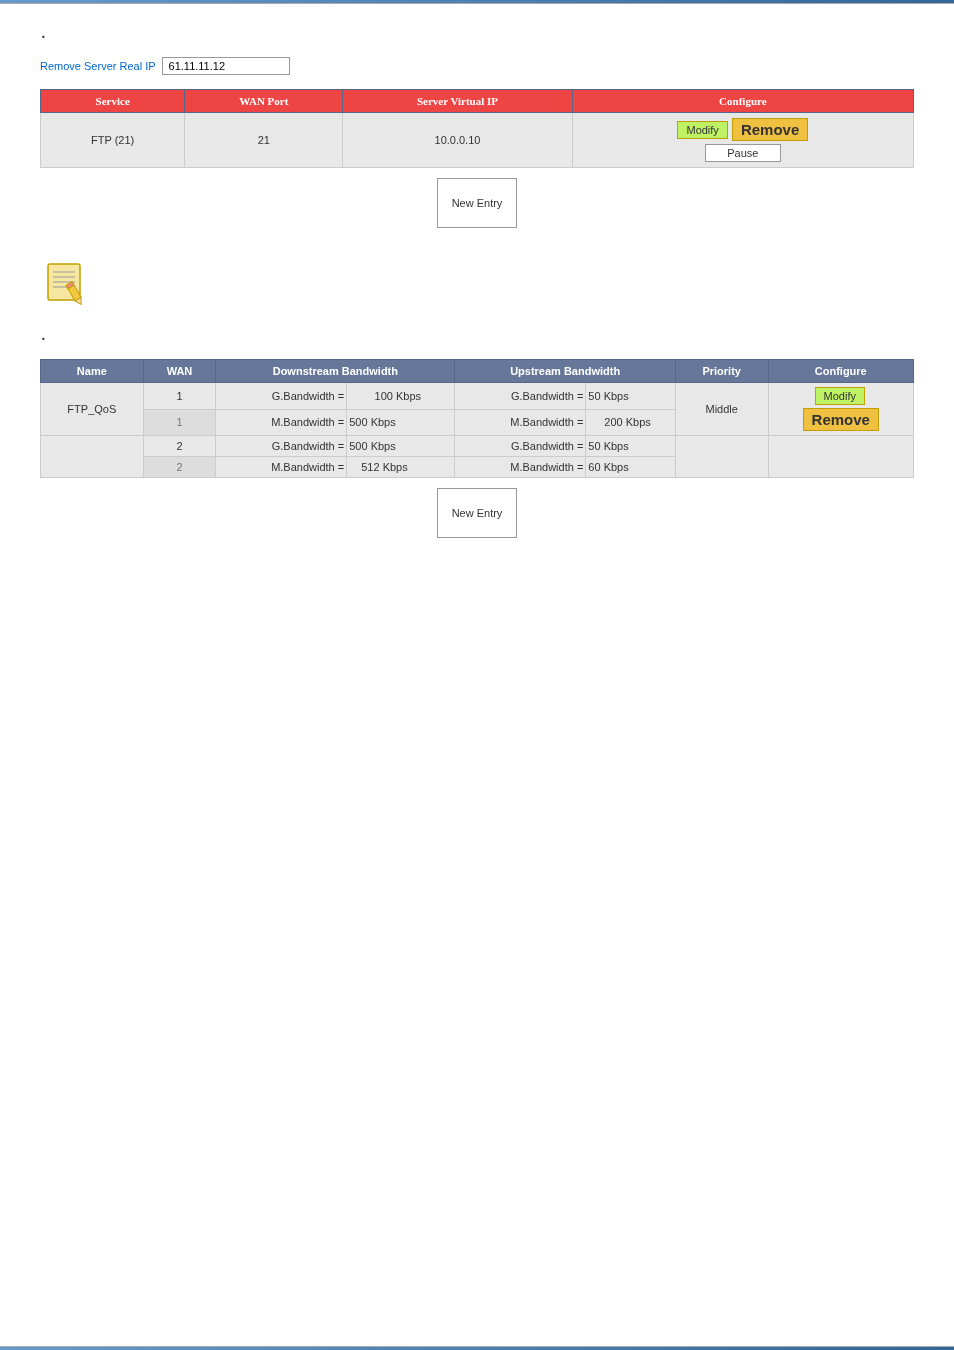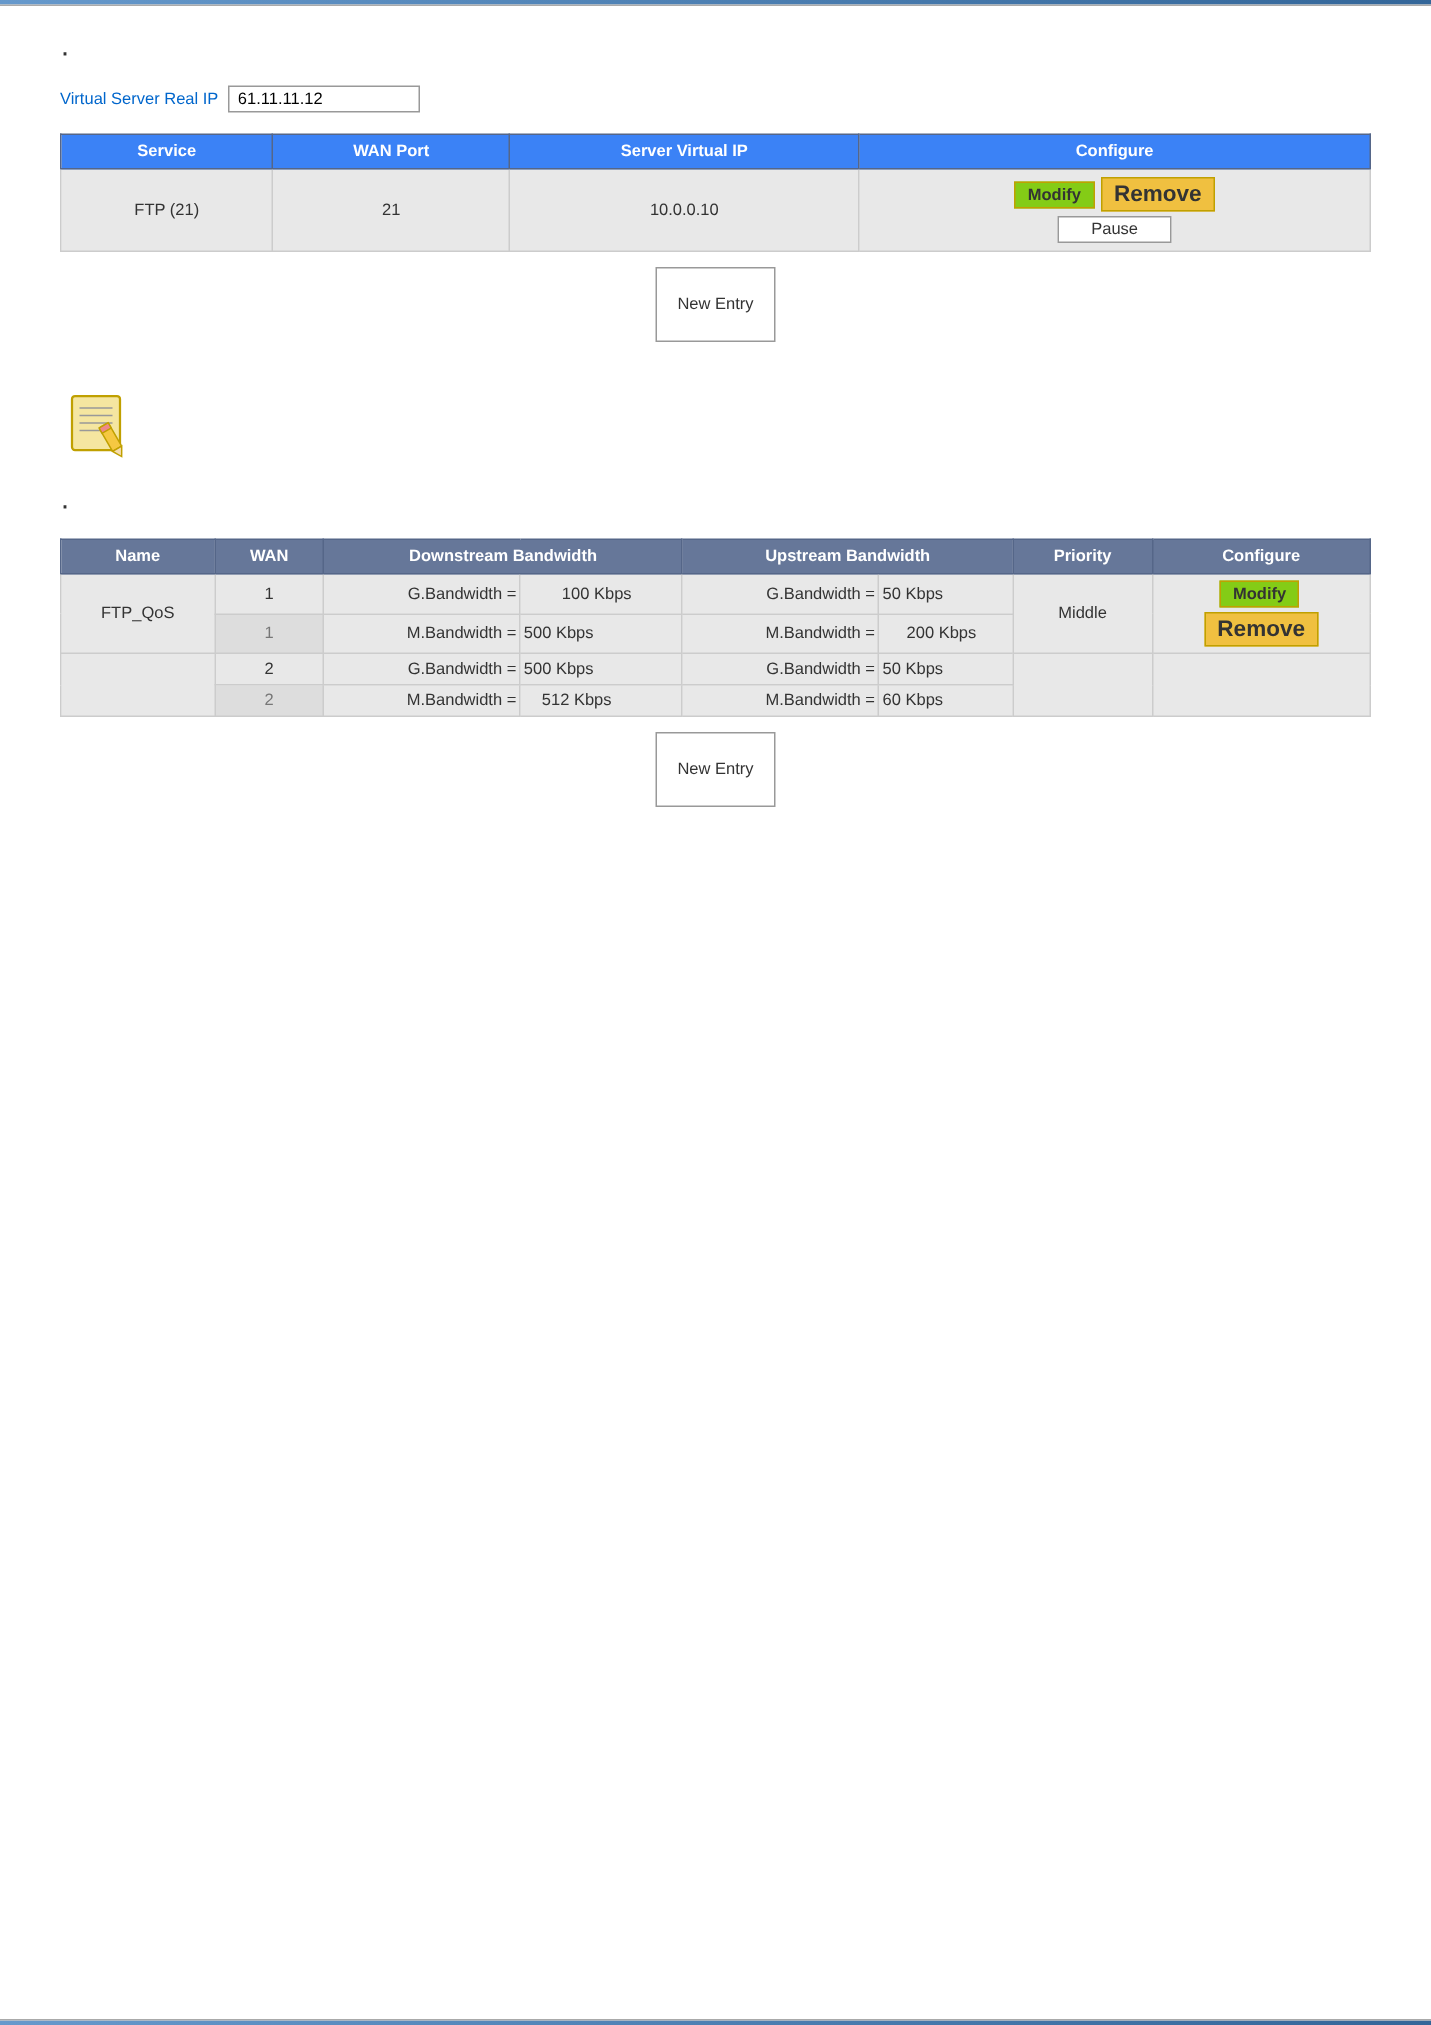--- a/index.html
+++ b/index.html
@@ -58,47 +58,48 @@
       background: #fff;
       width: 128px;
     }
     
     table.main-table {
       border-collapse: collapse;
       width: 100%;
       margin-bottom: 10px;
     }
     table.main-table th {
-      background: #3b82f6;
+      background: #ef4444;
       color: #fff;
       padding: 5px 10px;
       font-size: 11px;
       font-weight: bold;
       text-align: center;
       border: 1px solid #556688;
+      font-family: Liberation Serif, serif;
     }
     table.main-table td {
       background: #e8e8e8;
       padding: 5px 10px;
       font-size: 11px;
       text-align: center;
       border: 1px solid #ccc;
     }
     .configure-cell {
       text-align: center;
       vertical-align: middle;
     }
     .btn-modify {
-      background: #84cc16;
+      background: #bef264;
       border: 1px solid #c0a000;
       color: #333;
       font-size: 11px;
       padding: 2px 8px;
       cursor: pointer;
-      font-weight: bold;
+      font-weight: normal;
       margin-right: 2px;
     }
     .btn-remove {
       background: #f0c040;
       border: 1px solid #c0a000;
       color: #333;
       font-size: 15px;
       padding: 2px 8px;
       cursor: pointer;
       font-weight: bold;
@@ -164,21 +165,21 @@
 
 <div class="page-wrapper">
   <div class="top-border"></div>
 
   <div class="content">
 
     <div class="section">
       <div class="bullet">·</div>
 
       <div class="virtual-server-row">
-        <span class="virtual-server-label">Virtual Server Real IP</span>
+        <span class="virtual-server-label">Remove Server Real IP</span>
         <input class="virtual-server-input" type="text" value="61.11.11.12" style="">
       </div>
 
       <table class="main-table">
         <thead>
           <tr>
             <th>Service</th>
             <th>WAN Port</th>
             <th>Server Virtual IP</th>
             <th>Configure</th>

